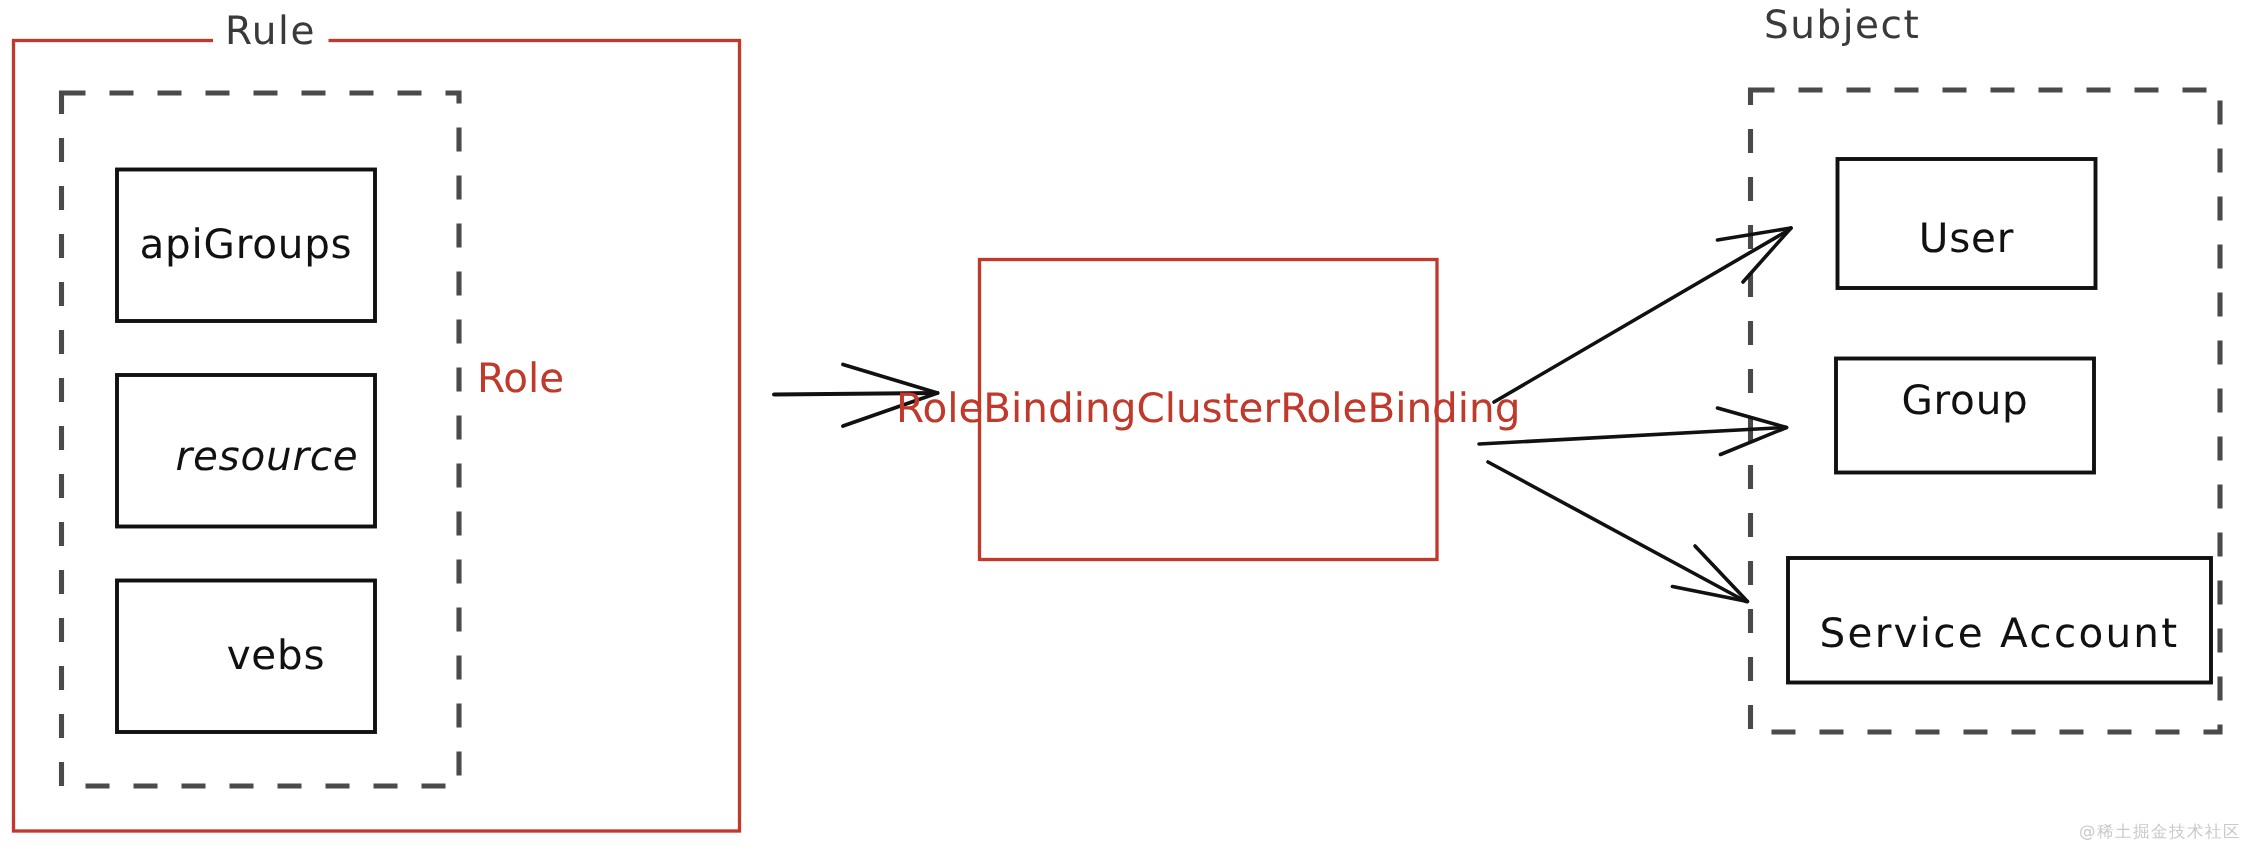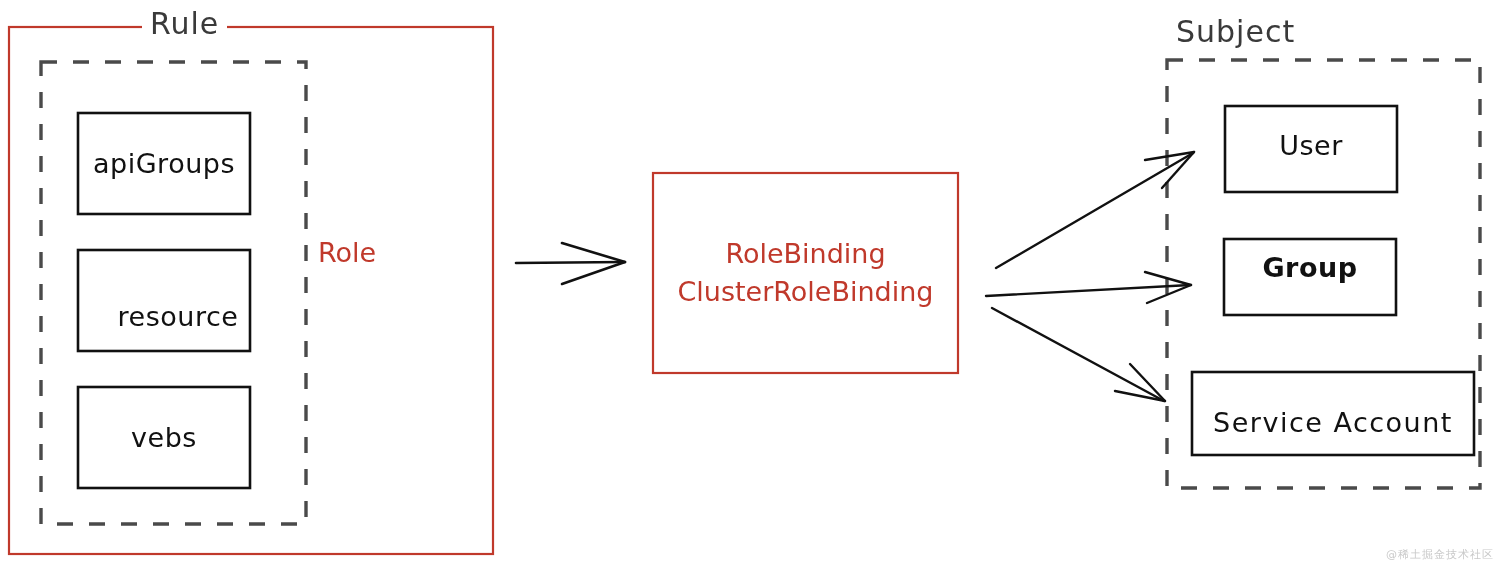--- a/index.html
+++ b/index.html
@@ -40,40 +40,40 @@
     letter-spacing: 0.5px;
     white-space: nowrap;
     pointer-events: none;
   }
 
   
   .group-caption {
     position: absolute;
     color: #3a3a3a;
     font-family: "DejaVu Sans", sans-serif;
-    font-size: 30px;
+    font-size: 26px;
     letter-spacing: 1px;
     background: #ffffff;
     padding: 0 8px;
     white-space: nowrap;
   }
 
   
   .red-text {
     position: absolute;
     color: #C0392B;
     font-family: "DejaVu Sans", sans-serif;
     font-size: 27px;
     line-height: 1.42;
     white-space: nowrap;
   }
   .red-text.centered {
     text-align: center;
     display: flex;
-    flex-direction: column;
+    flex-direction: row;
     align-items: center;
     justify-content: center;
   }
 
   
   #watermark {
     position: absolute;
     right: 18px;
     bottom: 12px;
     color: #c9c9c9;
@@ -130,36 +130,36 @@
       <path d="M 1130 364 L 1165 401"></path>
       <path d="M 1115 391 L 1165 401"></path>
     </g>
 
   </svg>
 
   <div class="group-caption" style="left:142px; top:6px;">Rule</div>
 
   <div class="node-label" style="left:78px; top:113px; width:172px; height:101px;">apiGroups</div>
 
-  <div class="node-label" style="left:78px; top:266px; width:200px; height:101px;">resource</div>
+  <div class="node-label" style="left:78px; top:254px; width:200px; height:101px;font-style:italic;">resource</div>
 
-  <div class="node-label" style="left:78px; top:387px; width:172px; height:101px;">vebs</div>
+  <div class="node-label" style="left:78px; top:387px; width:172px; height:101px;padding-left:20px;">vebs</div>
 
   <div class="red-text" style="left:318px; top:234px;">
     <div>Role</div>
   </div>
 
   <div class="red-text centered" style="left:653px; top:173px; width:305px; height:200px;">
     <div>RoleBinding</div>
     <div>ClusterRoleBinding</div>
   </div>
 
-  <div class="group-caption" style="left:1176px; top:14px; background:transparent; padding:0;">Subject</div>
+  <div class="group-caption" style="left:1176px; top:2px; background:transparent; padding:0;">Subject</div>
 
-  <div class="node-label" style="left:1225px; top:106px; width:172px; height:78px;text-align:right;">User</div>
+  <div class="node-label" style="left:1225px; top:120px; width:172px; height:78px;text-align:right;">User</div>
 
-  <div class="node-label" style="left:1224px; top:239px; width:172px; height:56px;font-weight:bold;">Group</div>
+  <div class="node-label" style="left:1224px; top:239px; width:172px; height:56px;">Group</div>
 
   <div class="node-label" style="left:1192px; top:372px; width:282px; height:101px; letter-spacing:1.5px;">Service Account</div>
 
   <div id="watermark">@稀土掘金技术社区</div>
 
 </div>
 
 </body></html>

